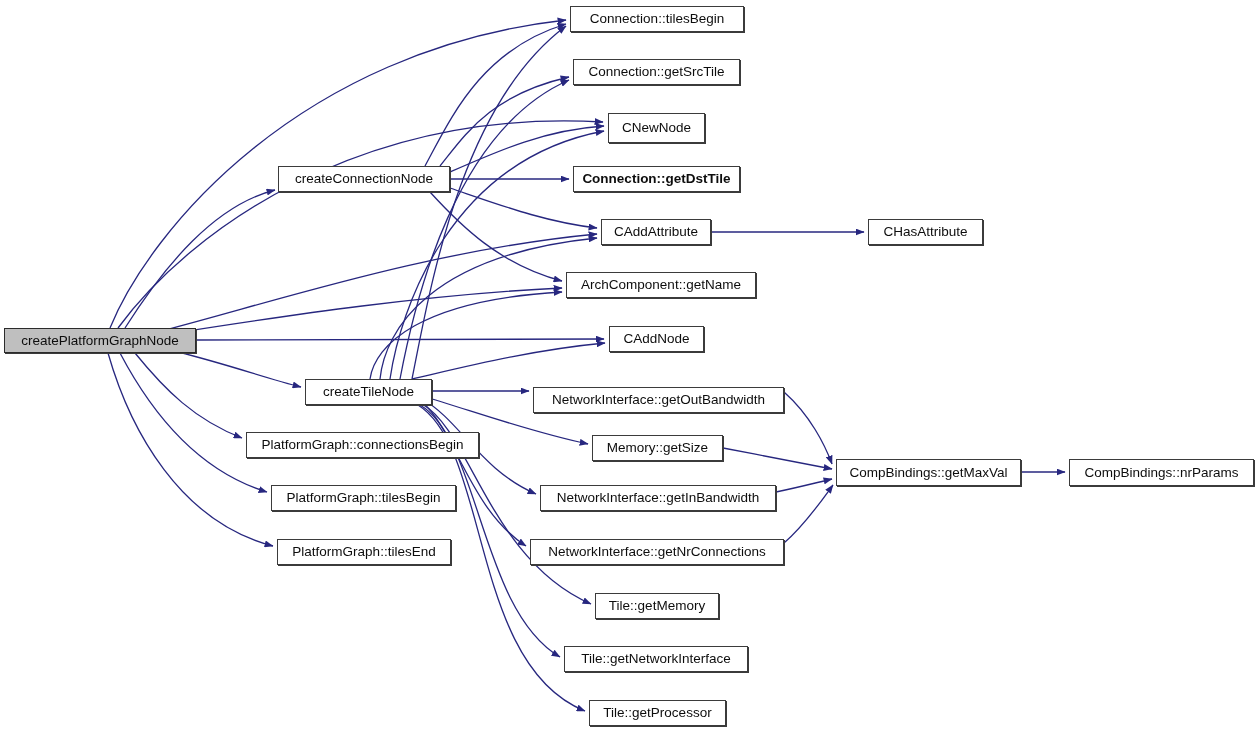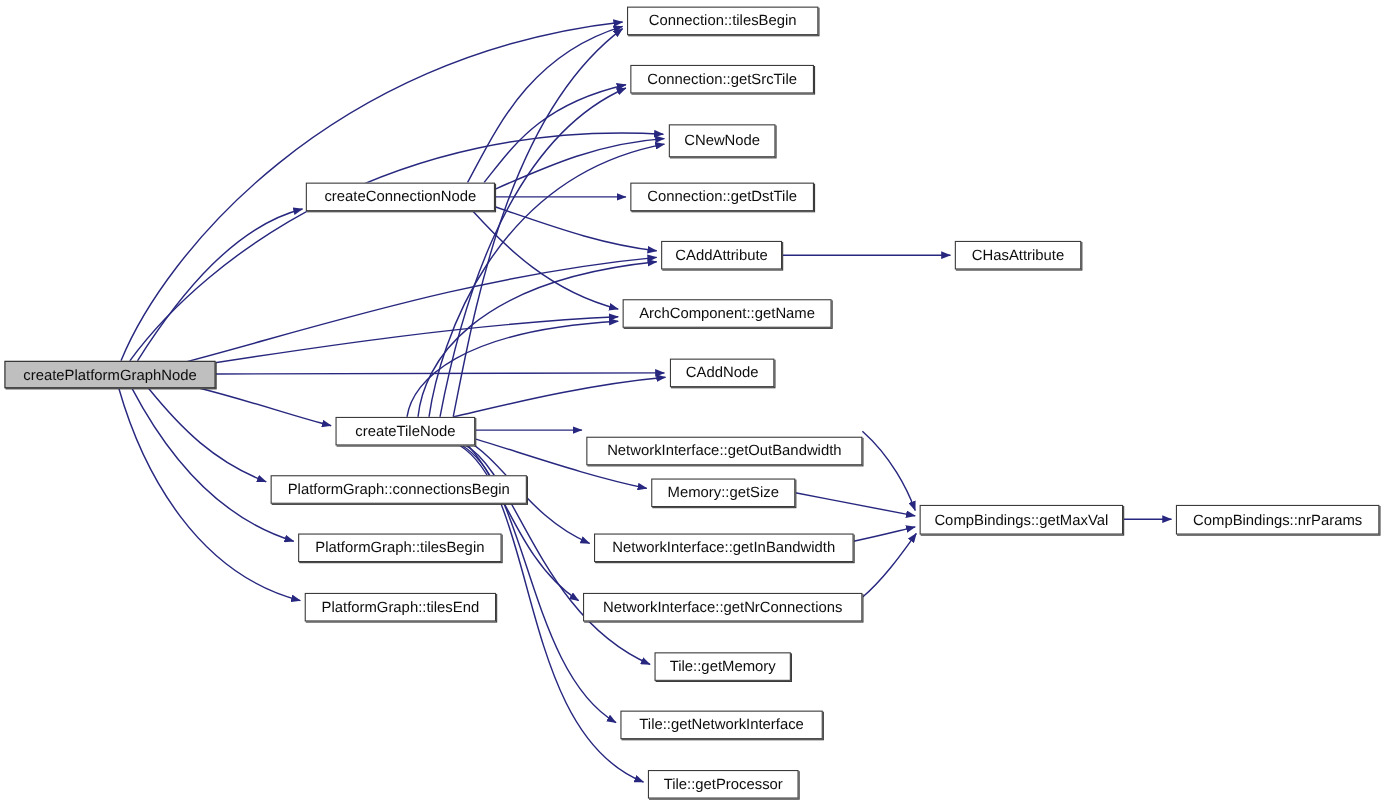--- a/index.html
+++ b/index.html
@@ -105,36 +105,36 @@
       </div>
       <div class="node" style="left: 570px; top: 6px; width: 174px; height: 26px;">
         <span class="node-label">Connection::tilesBegin</span>
       </div>
       <div class="node" style="left: 573px; top: 59px; width: 167px; height: 26px;">
         <span class="node-label">Connection::getSrcTile</span>
       </div>
       <div class="node" style="left: 608px; top: 113px; width: 97px; height: 30px;">
         <span class="node-label">CNewNode</span>
       </div>
-      <div class="node" style="left: 573px; top: 166px; width: 167px; height: 26px;">
+      <div class="node" style="left: 573px; top: 166px; width: 167px; height: 26px; font-weight: bold;">
         <span class="node-label">Connection::getDstTile</span>
       </div>
       <div class="node" style="left: 601px; top: 219px; width: 110px; height: 26px; align-items: center;">
         <span class="node-label">CAddAttribute</span>
       </div>
       <div class="node" style="left: 868px; top: 219px; width: 115px; height: 26px;">
         <span class="node-label">CHasAttribute</span>
       </div>
       <div class="node" style="left: 566px; top: 272px; width: 190px; height: 26px;">
         <span class="node-label">ArchComponent::getName</span>
       </div>
       <div class="node" style="left: 609px; top: 326px; width: 95px; height: 26px;">
         <span class="node-label">CAddNode</span>
       </div>
-      <div class="node" style="left: 533px; top: 397px; width: 251px; height: 26px;">
+      <div class="node" style="left: 533px; top: 387px; width: 251px; height: 26px;">
         <span class="node-label">NetworkInterface::getOutBandwidth</span>
       </div>
       <div class="node" style="left: 246px; top: 432px; width: 233px; height: 26px;">
         <span class="node-label">PlatformGraph::connectionsBegin</span>
       </div>
       <div class="node" style="left: 592px; top: 435px; width: 131px; height: 26px;">
         <span class="node-label">Memory::getSize</span>
       </div>
       <div class="node" style="left: 836px; top: 459px; width: 185px; height: 27px;">
         <span class="node-label">CompBindings::getMaxVal</span>

